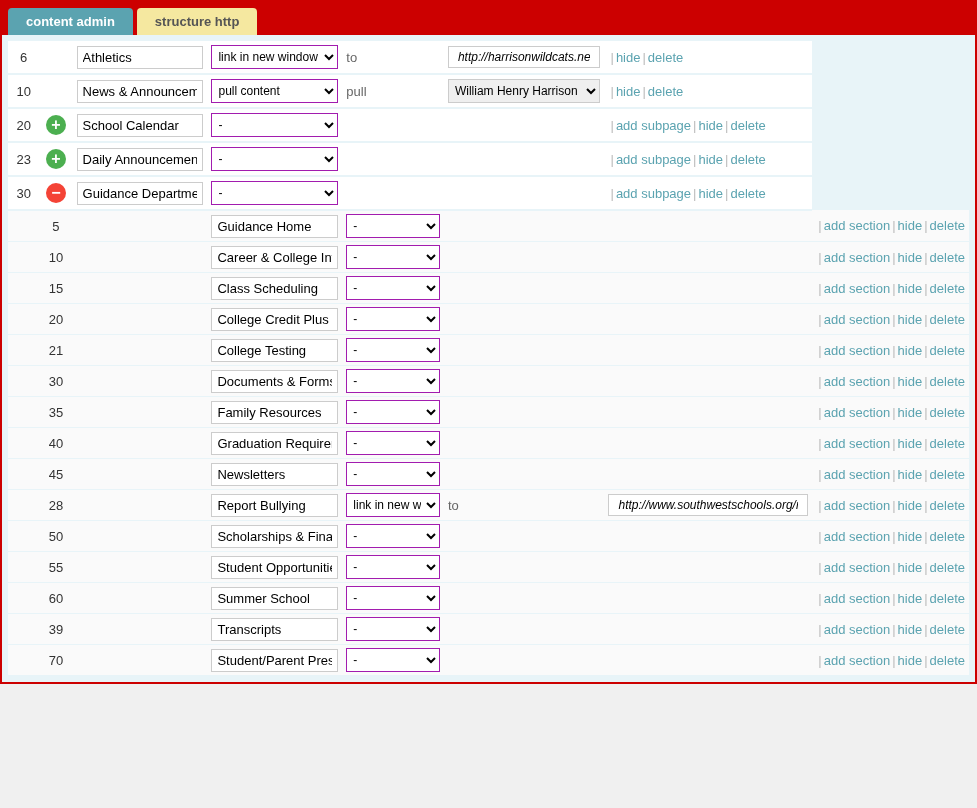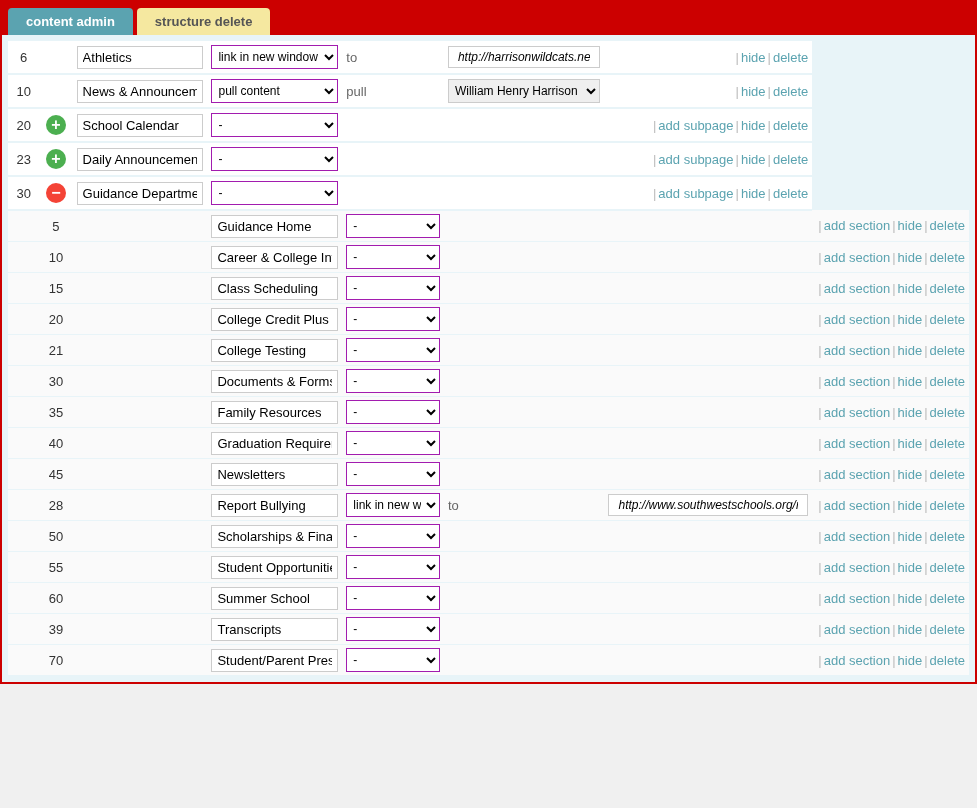--- a/index.html
+++ b/index.html
@@ -105,21 +105,21 @@
       width: 230px;
     }
     .url-cell input {
       width: 100%;
       padding: 3px 9px;
       border: 1px solid #ccc;
       font-size: 12px;
       font-style: italic;
     }
     .actions-cell {
-      text-align: right;
+      text-align: left;
       white-space: nowrap;
       color: #5ba3b0;
       padding-right: 8px;
     }
     .actions-cell span.sep {
       color: #bbb;
       margin: 0 2px;
     }
     .action-link {
       color: #5ba3b0;
@@ -131,21 +131,21 @@
       width: 28px;
       text-align: center;
     }
   </style>
 </head>
 <body>
 
 <div class="container">
   <div class="tabs">
   <button class="tab tab-active">content admin</button>
-      <button class="tab tab-inactive">structure delete</button>
+      <button class="tab tab-inactive">structure http</button>
     </div>
   <div class="content">
     <table>
       <tbody id="table-body">
       <tr class="row-main">
             <td class="num-cell">6</td>
             <td class="icon-cell"></td>
             <td class="name-cell"><input type="text" value="Athletics" style=""></td>
             <td class="dropdown-cell"><select><option value="-">-</option><option value="link in new window" selected="">link in new window</option><option value="pull content">pull content</option><option value="embed">embed</option><option value="redirect">redirect</option></select></td>
             <td class="label-cell">to</td>

